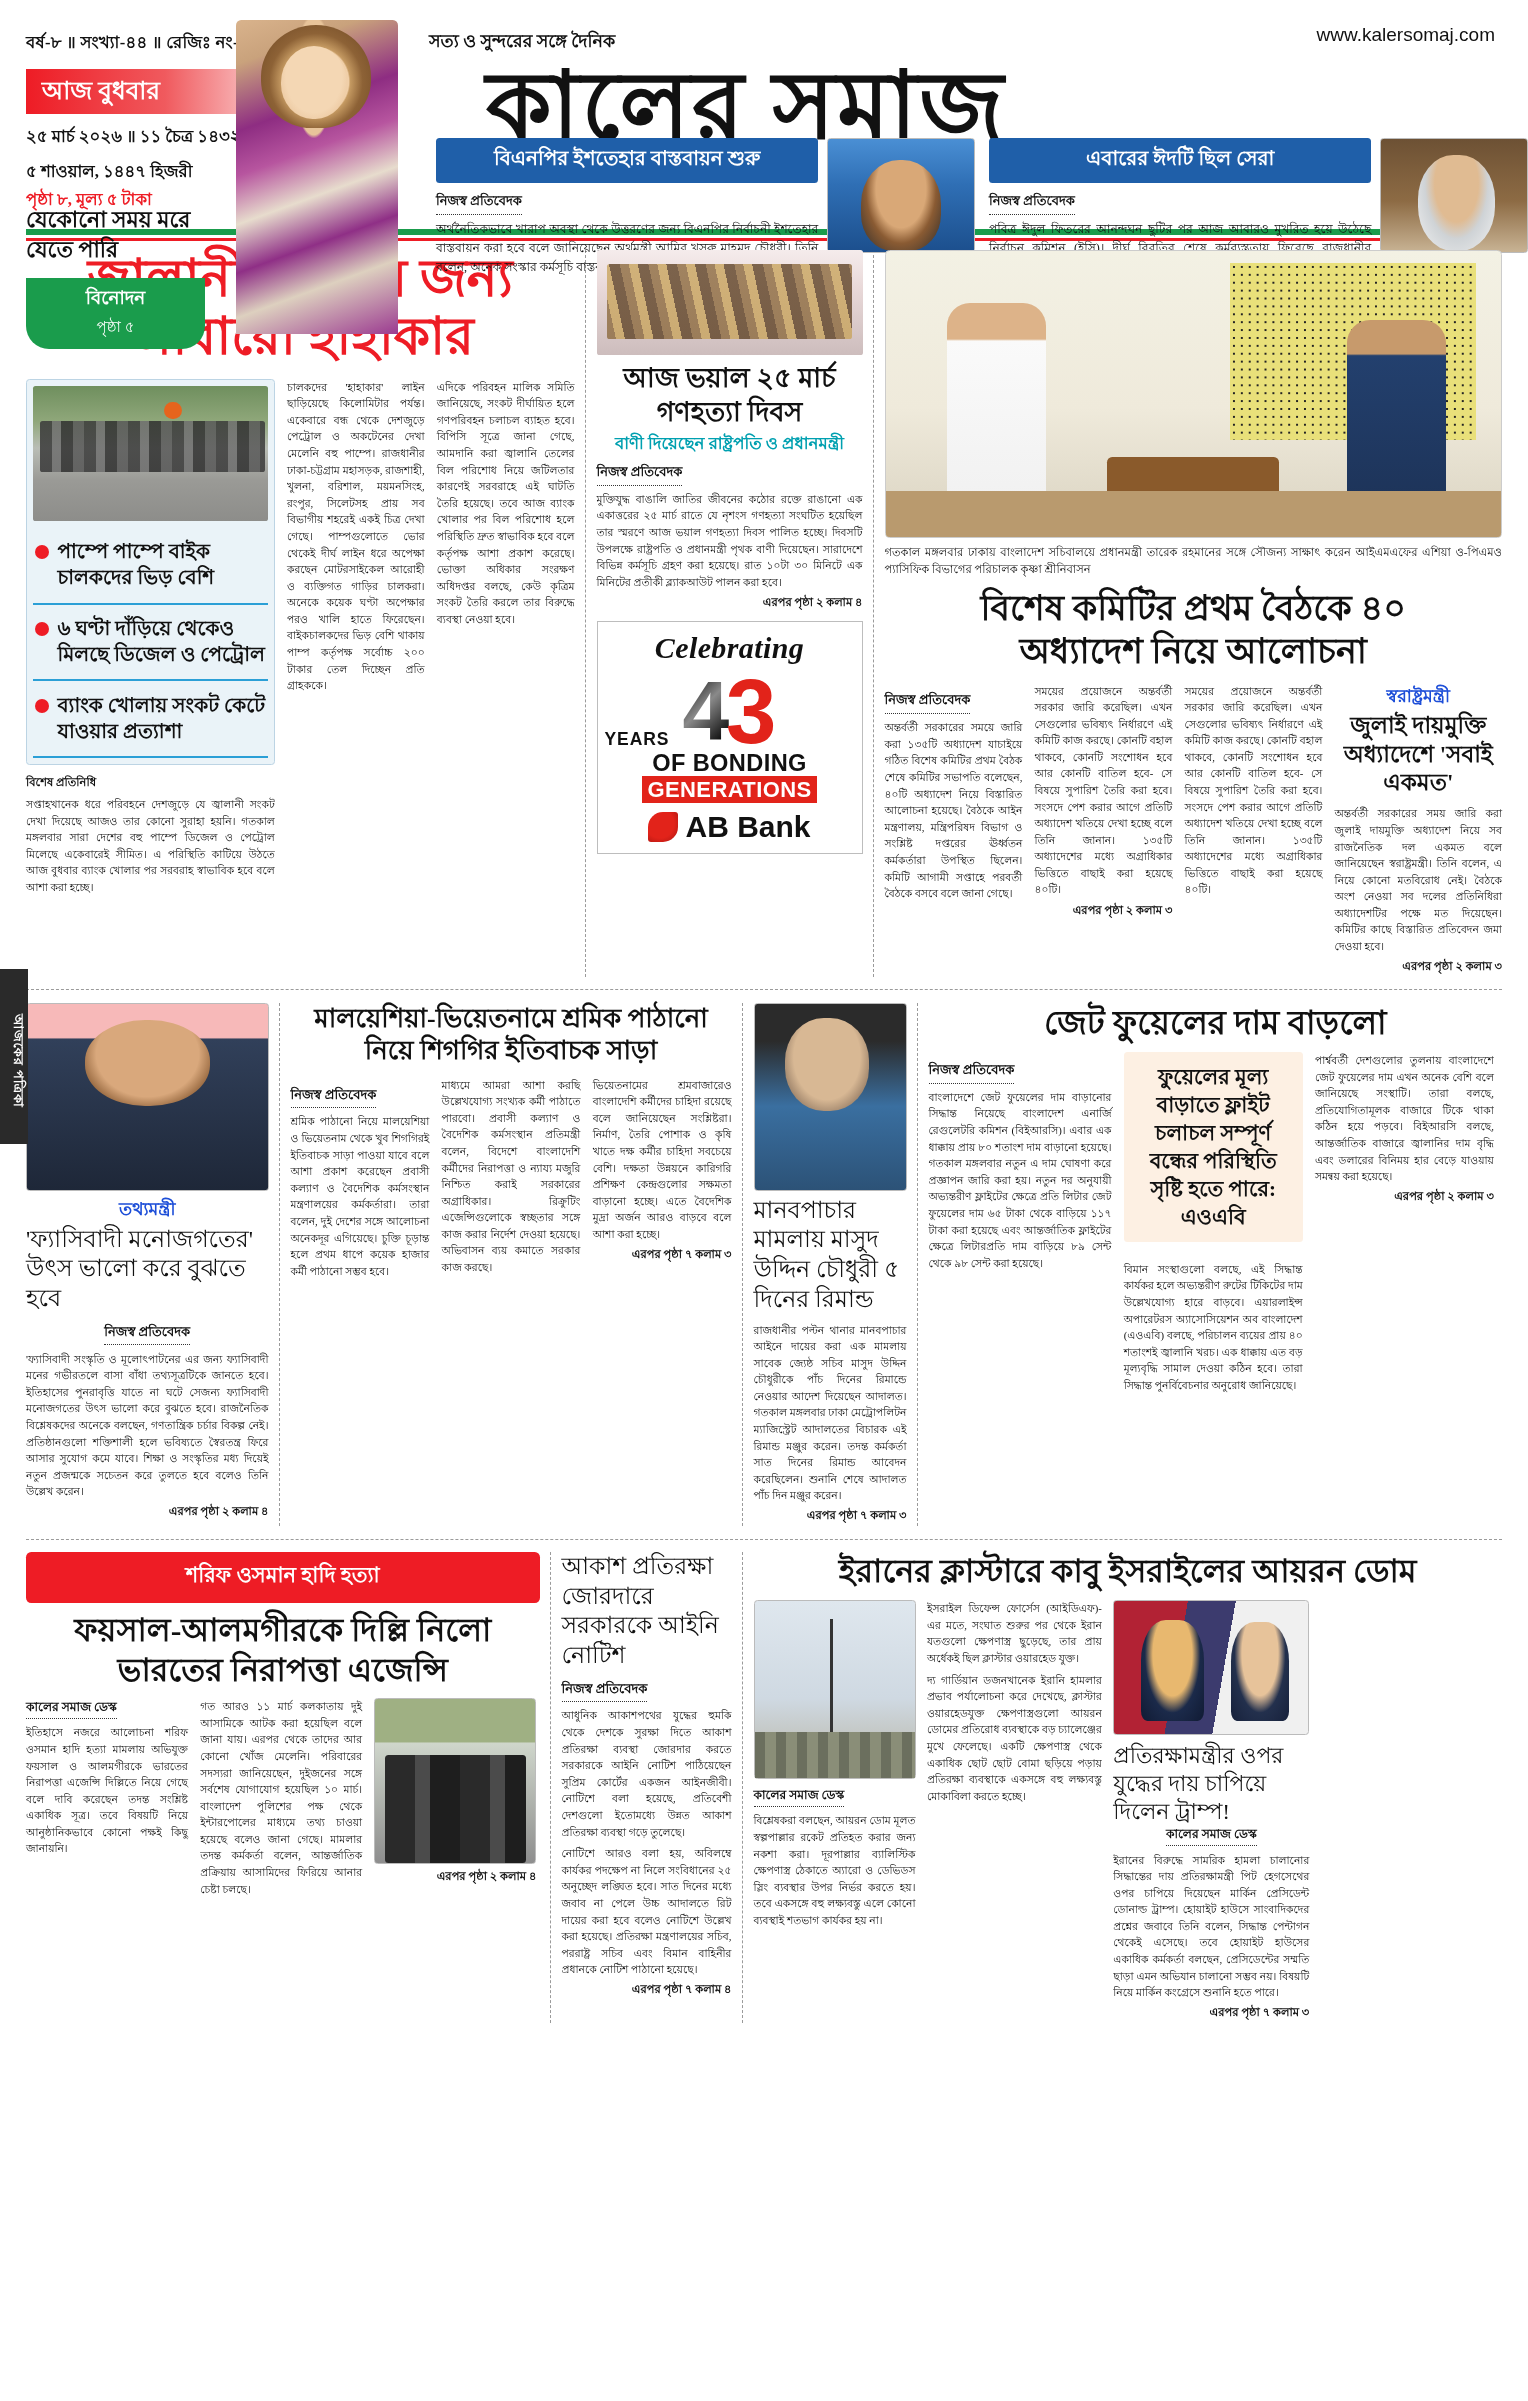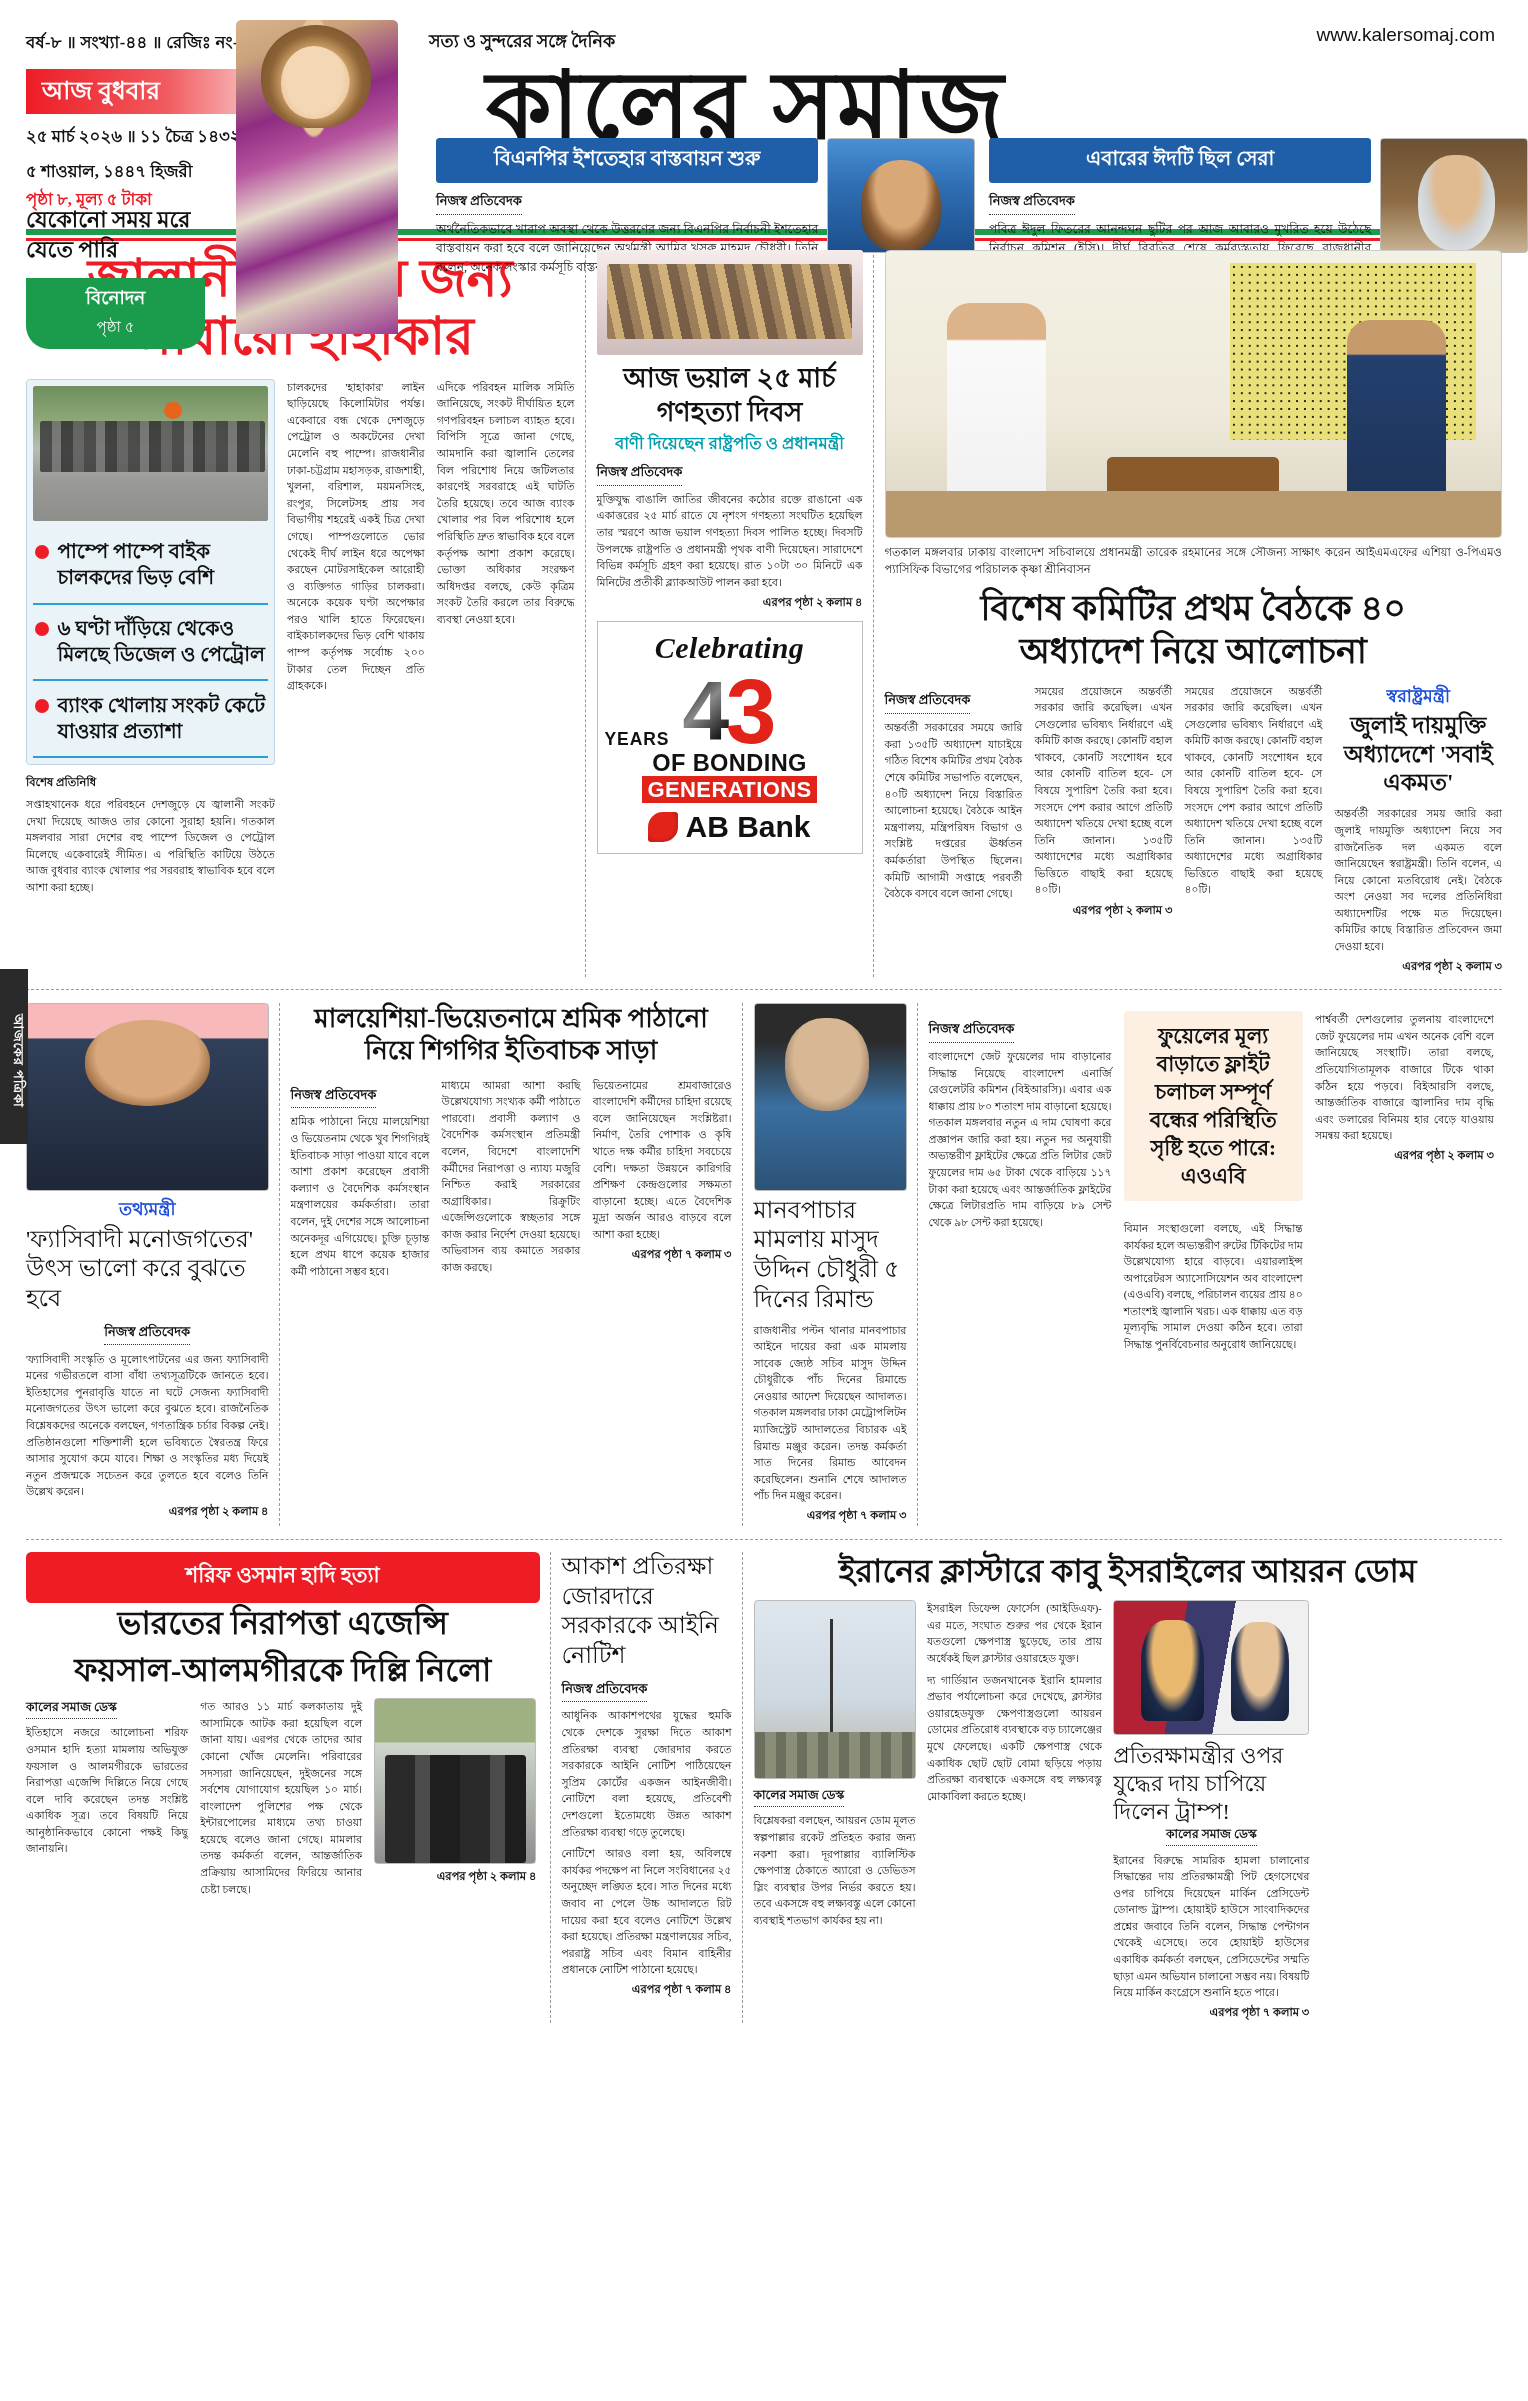--- a/index.html
+++ b/index.html
@@ -398,20 +398,21 @@
     </div>
 
     <div class="col vdiv" style="width: 175px;">
       <div class="portrait pt-b"></div>
       <div class="small-head" style="margin-top:5.2px;">মানবপাচার মামলায় মাসুদ উদ্দিন চৌধুরী ৫ দিনের রিমান্ড</div>
       <div class="body-txt tight" style="margin-top:7px;">রাজধানীর পল্টন থানার মানবপাচার আইনে দায়ের করা এক মামলায় সাবেক জ্যেষ্ঠ সচিব মাসুদ উদ্দিন চৌধুরীকে পাঁচ দিনের রিমান্ডে নেওয়ার আদেশ দিয়েছেন আদালত। গতকাল মঙ্গলবার ঢাকা মেট্রোপলিটন ম্যাজিস্ট্রেট আদালতের বিচারক এই রিমান্ড মঞ্জুর করেন। তদন্ত কর্মকর্তা সাত দিনের রিমান্ড আবেদন করেছিলেন। শুনানি শেষে আদালত পাঁচ দিন মঞ্জুর করেন।</div>
       <div class="jump-line">এরপর পৃষ্ঠা ৭ কলাম ৩</div>
     </div>
 
     <div class="col vdiv" style="width: 585px; padding-right:0;">
+      <div class="r-head" style="margin-top:0; font-size:33px;">জেট ফুয়েলের দাম বাড়লো</div>
       <div style="display:flex; gap:12.2px; margin-top:8.7px;">
         <div style="width: 183px;">
           <div class="byline">নিজস্ব প্রতিবেদক</div>
           <div class="body-txt tight">বাংলাদেশে জেট ফুয়েলের দাম বাড়ানোর সিদ্ধান্ত নিয়েছে বাংলাদেশ এনার্জি রেগুলেটরি কমিশন (বিইআরসি)। এবার এক ধাক্কায় প্রায় ৮০ শতাংশ দাম বাড়ানো হয়েছে। গতকাল মঙ্গলবার নতুন এ দাম ঘোষণা করে প্রজ্ঞাপন জারি করা হয়। নতুন দর অনুযায়ী অভ্যন্তরীণ ফ্লাইটের ক্ষেত্রে প্রতি লিটার জেট ফুয়েলের দাম ৬৫ টাকা থেকে বাড়িয়ে ১১৭ টাকা করা হয়েছে এবং আন্তর্জাতিক ফ্লাইটের ক্ষেত্রে লিটারপ্রতি দাম বাড়িয়ে ৮৯ সেন্ট থেকে ৯৮ সেন্ট করা হয়েছে।</div>
         </div>
         <div style="width: 179px;">
           <div class="tint-box">
             <div class="t">ফুয়েলের মূল্য বাড়াতে ফ্লাইট চলাচল সম্পূর্ণ বন্ধের পরিস্থিতি সৃষ্টি হতে পারে: এওএবি</div>
           </div>
           <div class="body-txt tight" style="margin-top:19px;">বিমান সংস্থাগুলো বলছে, এই সিদ্ধান্ত কার্যকর হলে অভ্যন্তরীণ রুটের টিকিটের দাম উল্লেখযোগ্য হারে বাড়বে। এয়ারলাইন্স অপারেটরস অ্যাসোসিয়েশন অব বাংলাদেশ (এওএবি) বলছে, পরিচালন ব্যয়ের প্রায় ৪০ শতাংশই জ্বালানি খরচ। এক ধাক্কায় এত বড় মূল্যবৃদ্ধি সামাল দেওয়া কঠিন হবে। তারা সিদ্ধান্ত পুনর্বিবেচনার অনুরোধ জানিয়েছে।</div>
@@ -423,22 +424,22 @@
       </div>
     </div>
   </div>
 
   <div class="hdiv"></div>
 
   <div class="main-grid">
 
     <div class="col" style="width: 524px; padding-left:0;">
       <div class="red-banner">শরিফ ওসমান হাদি হত্যা</div>
+      <div class="bot-head">ফয়সাল-আলমগীরকে দিল্লি নিলো</div>
       <div class="bot-head" style="margin-top:0">ভারতের নিরাপত্তা এজেন্সি</div>
-      <div class="bot-head">ফয়সাল-আলমগীরকে দিল্লি নিলো</div>
       <div style="display:flex; gap:12.2px; margin-top:8.7px;">
         <div style="width: 162px;">
           <div class="source-line">কালের সমাজ ডেস্ক</div>
           <div class="body-txt tight">ইতিহাসে নজরে আলোচনা শরিফ ওসমান হাদি হত্যা মামলায় অভিযুক্ত ফয়সাল ও আলমগীরকে ভারতের নিরাপত্তা এজেন্সি দিল্লিতে নিয়ে গেছে বলে দাবি করেছেন তদন্ত সংশ্লিষ্ট একাধিক সূত্র। তবে বিষয়টি নিয়ে আনুষ্ঠানিকভাবে কোনো পক্ষই কিছু জানায়নি।</div>
         </div>
         <div style="width: 162px;">
           <div class="body-txt tight">গত আরও ১১ মার্চ কলকাতায় দুই আসামিকে আটক করা হয়েছিল বলে জানা যায়। এরপর থেকে তাদের আর কোনো খোঁজ মেলেনি। পরিবারের সদস্যরা জানিয়েছেন, দুইজনের সঙ্গে সর্বশেষ যোগাযোগ হয়েছিল ১০ মার্চ। বাংলাদেশ পুলিশের পক্ষ থেকে ইন্টারপোলের মাধ্যমে তথ্য চাওয়া হয়েছে বলেও জানা গেছে। মামলার তদন্ত কর্মকর্তা বলেন, আন্তর্জাতিক প্রক্রিয়ায় আসামিদের ফিরিয়ে আনার চেষ্টা চলছে।</div>
         </div>
         <div style="width: 162px;">
           <div class="photo-arrest"></div>

